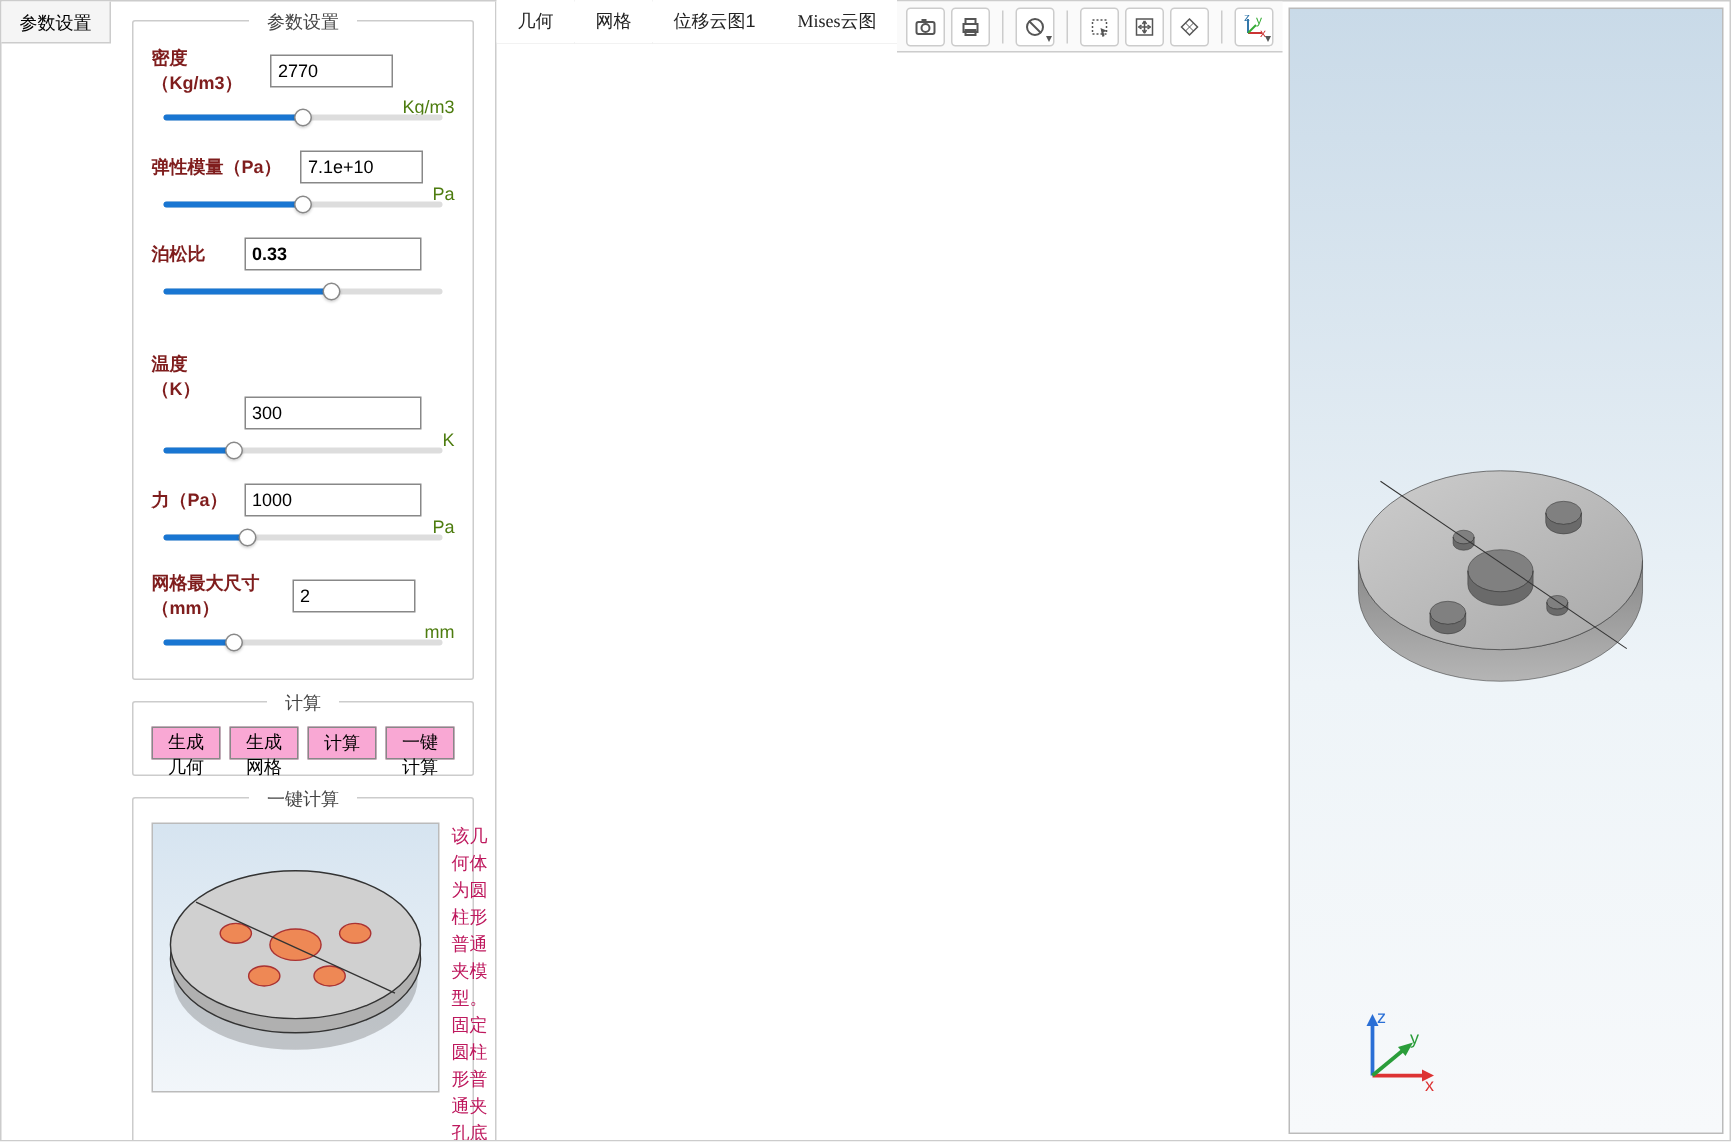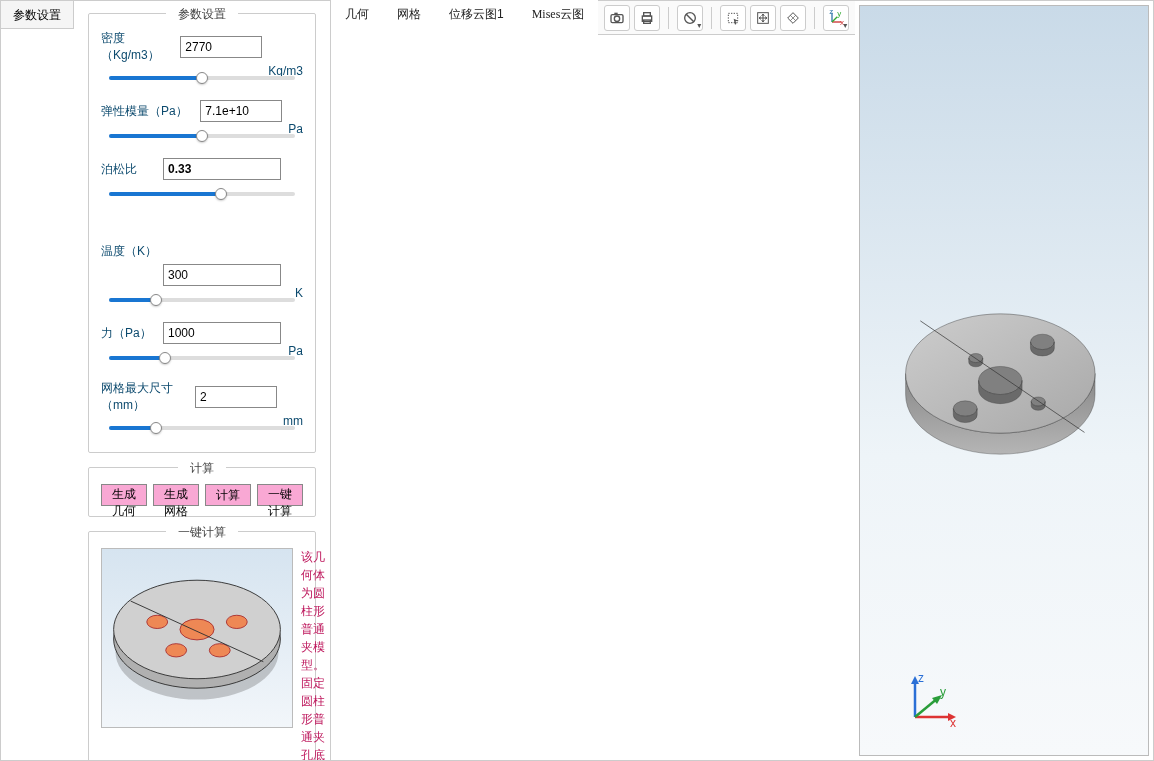--- a/index.html
+++ b/index.html
@@ -9,24 +9,24 @@
 
 .left { width: 330px; border-right: 1px solid #ccc; display: flex; flex-direction: row; }
 .left-tabs { height: 28px; border-bottom: 1px solid #ccc; display: flex; }
 .left-tab { padding: 6px 12px; border-right: 1px solid #ccc; background: #f5f5f5; }
 .left-body { padding: 12px 8px; overflow-y: auto; flex: 1; }
 
 .fieldset { border: 1px solid #ccc; border-radius: 2px; margin: 0 6px 14px 6px; padding: 12px 6px 2px 6px; position: relative; }
 .fieldset-title { position: absolute; top: -8px; left: 50%; transform: translateX(-50%); background: #fff; padding: 0 12px; color: #444; }
 
 .param-row { display: flex; align-items: center; gap: 6px; margin: 4px 6px 2px 6px; }
-.param-label { width: 100px; text-align: left; color: #0c4a6e; }
+.param-label { width: 100px; text-align: left; color: #7f1d1d; font-weight: bold; }
 .param-label.short { width: 56px; }
 .param-input { flex: 0 0 82px; height: 22px; border: 1px solid #888; padding: 2px 4px; }
-.param-unit { margin-left: auto; color: #0c4a6e; align-self: flex-end; position: relative; top: 14px; }
+.param-unit { margin-left: auto; color: #4d7c0f; align-self: flex-end; position: relative; top: 14px; }
 
 .slider-wrap { margin: 6px 14px 14px 14px; position: relative; height: 16px; }
 .slider-track { position: absolute; left: 0; right: 0; top: 6px; height: 4px; background: #ddd; border-radius: 2px; }
 .slider-fill { position: absolute; left: 0; top: 6px; height: 4px; background: #1976d2; border-radius: 2px; }
 .slider-thumb { position: absolute; top: 2px; width: 12px; height: 12px; background: #fff; border: 1px solid #888; border-radius: 50%; transform: translateX(-50%); box-shadow: 0 1px 2px rgba(0,0,0,0.2); }
 
 .btn-row { display: flex; gap: 6px; padding: 4px 6px 8px 6px; }
 .btn { flex: 1; height: 22px; border: 1px solid #888; background: #f9a8d4; cursor: pointer; }
 
 .model-area { display: flex; gap: 8px; padding: 4px 6px 8px 6px; }

